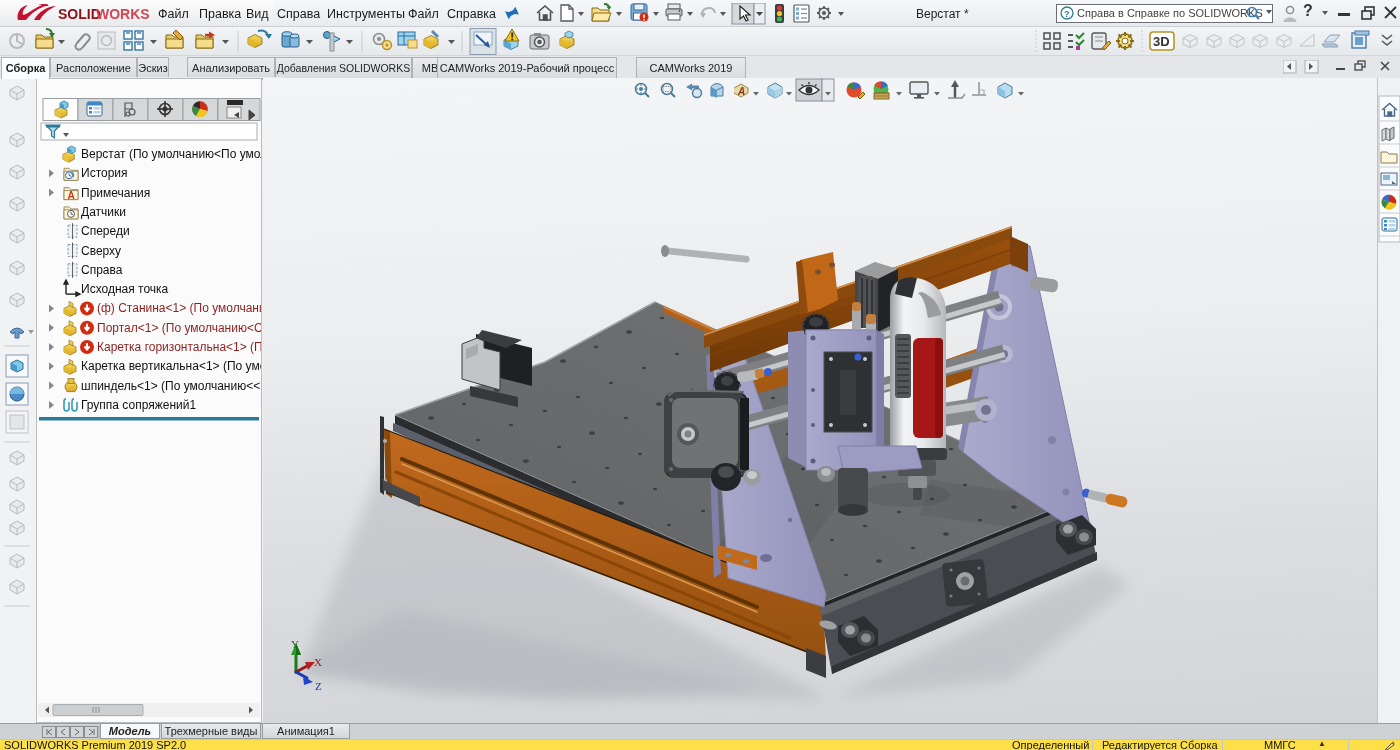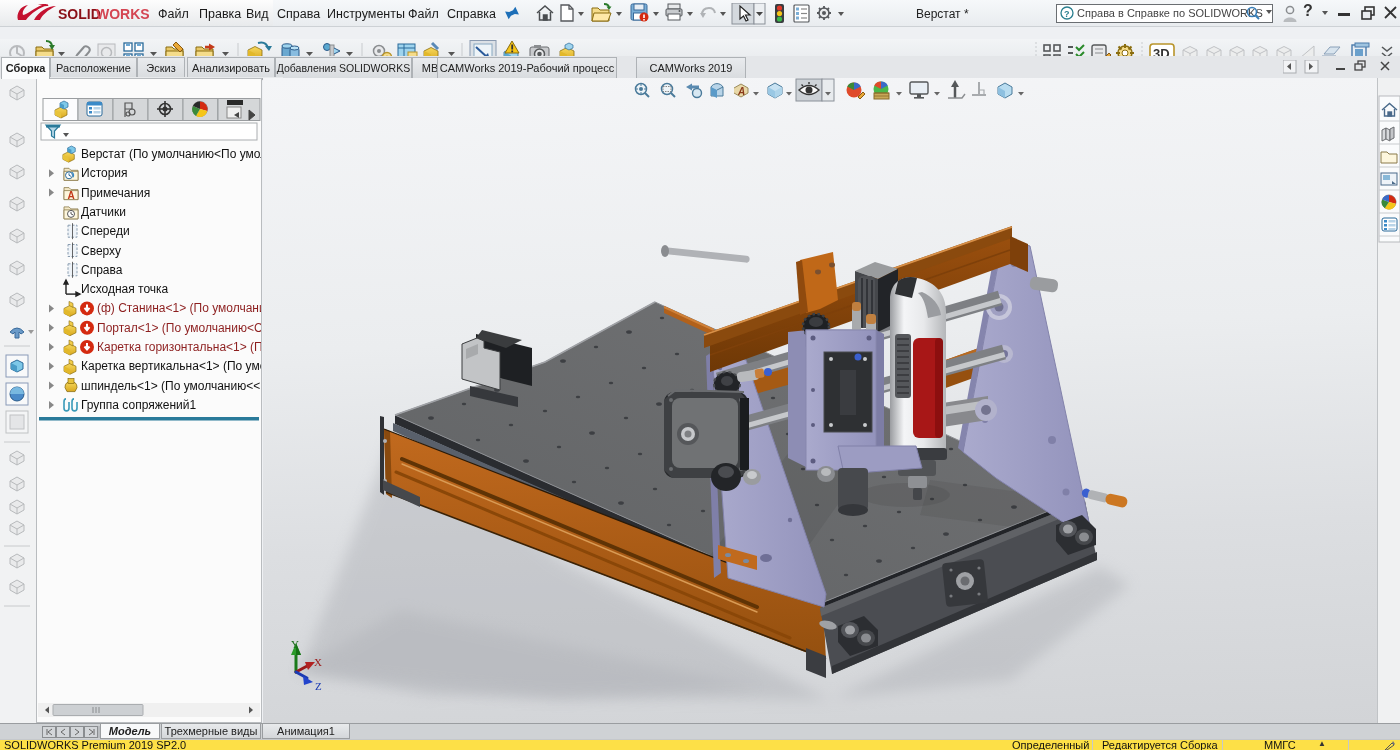--- a/index.html
+++ b/index.html
@@ -9,21 +9,21 @@
 #titlebar { position:absolute; left:0; top:0; width:1400px; height:27px;
   background:linear-gradient(#f6f8fa,#e9ecef); border-bottom:1px solid #cdd1d5;text-align:right; }
 #logo { position:absolute; left:0; top:0; width:273px; height:26px;
   background:linear-gradient(#fdfdfd,#e8eaec); }
 .menuitem { position:absolute; top:7px; font-size:12.5px; color:#1a1a1a; }
 #wtitle { position:absolute; top:7px; left:916px; font-size:12px; color:#222; }
 #searchbox { position:absolute; left:1056px; top:4px; width:217px; height:19px;
   background:#fff; border:1.5px solid #6a6e72; font-size:11px; color:#555; white-space:nowrap; overflow:hidden; }
 
 #toolbar2 { position:absolute; left:0; top:27px; width:1400px; height:29px;
-  background:linear-gradient(#f2f4f6,#e6e9ec); border-bottom:1px solid #d3d6d9;margin-top:12px; }
+  background:linear-gradient(#f2f4f6,#e6e9ec); border-bottom:1px solid #d3d6d9; }
 
 #tabrow { position:absolute; left:0; top:56px; width:1400px; height:22px; background:#e4e6e9; }
 .ctab { position:absolute; top:1px; height:21px; line-height:21px; font-size:11px; color:#222;
   background:linear-gradient(#e9ebee,#d9dcdf); border:1px solid #aeb2b6; border-bottom:none;
   text-align:center; white-space:nowrap; overflow:hidden; }
 .ctab.active { background:#fbfcfd; font-weight:bold; z-index:2; height:22px; }
 
 #leftstrip { position:absolute; left:0; top:78px; width:36px; height:645px; background:#f1f2f3; }
 
 #fmpanel { position:absolute; left:36px; top:78px; width:226px; height:645px; background:#fbfbfb;
@@ -347,21 +347,21 @@
         </g>
 <g transform="translate(1382,8)" fill="none" stroke="#55585a" stroke-width="1.6">
           <path d="M0 0 L5 4 L10 0"></path>
           <path d="M0 6 L5 10 L10 6"></path>
         </g>
       </svg></div>
 
   <div id="tabrow">
     <div class="ctab active" style="left:1px;width:49px">Сборка</div>
     <div class="ctab" style="left:50px;width:87px">Расположение</div>
-    <div class="ctab" style="left:137px;width:48px">Эскиз</div>
+    <div class="ctab" style="left:137px;width:32px">Эскиз</div>
     <div class="ctab" style="left:187px;width:88px">Анализировать</div>
     <div class="ctab" style="left:275px;width:137px;font-size:10.5px">Добавления SOLIDWORKS</div>
     <div class="ctab" style="left:412px;width:44px">MBD</div>
     <div class="ctab" style="left:437px;width:180px">CAMWorks 2019-Рабочий процесс</div>
     <div class="ctab" style="left:636px;width:110px">CAMWorks 2019</div>
 
     <svg style="position:absolute;left:1283px;top:4px" width="112" height="14" viewBox="0 0 112 14">
       <rect x="0" y="0" width="13" height="13" fill="#f2f3f5" stroke="#a9acb0"></rect>
       <path d="M8 3 L4 6.5 L8 10 Z" fill="#555"></path>
       <rect x="22" y="0" width="13" height="13" fill="#f2f3f5" stroke="#a9acb0"></rect>

